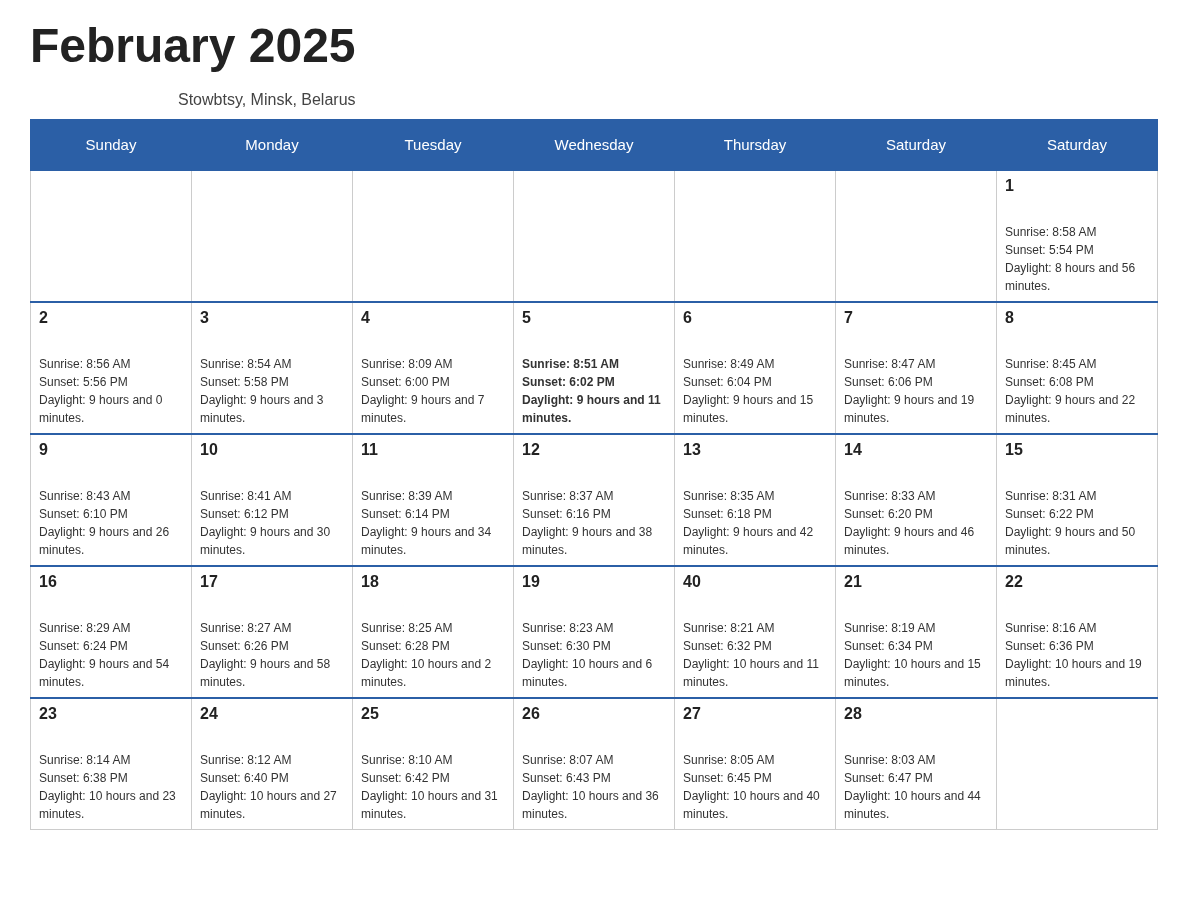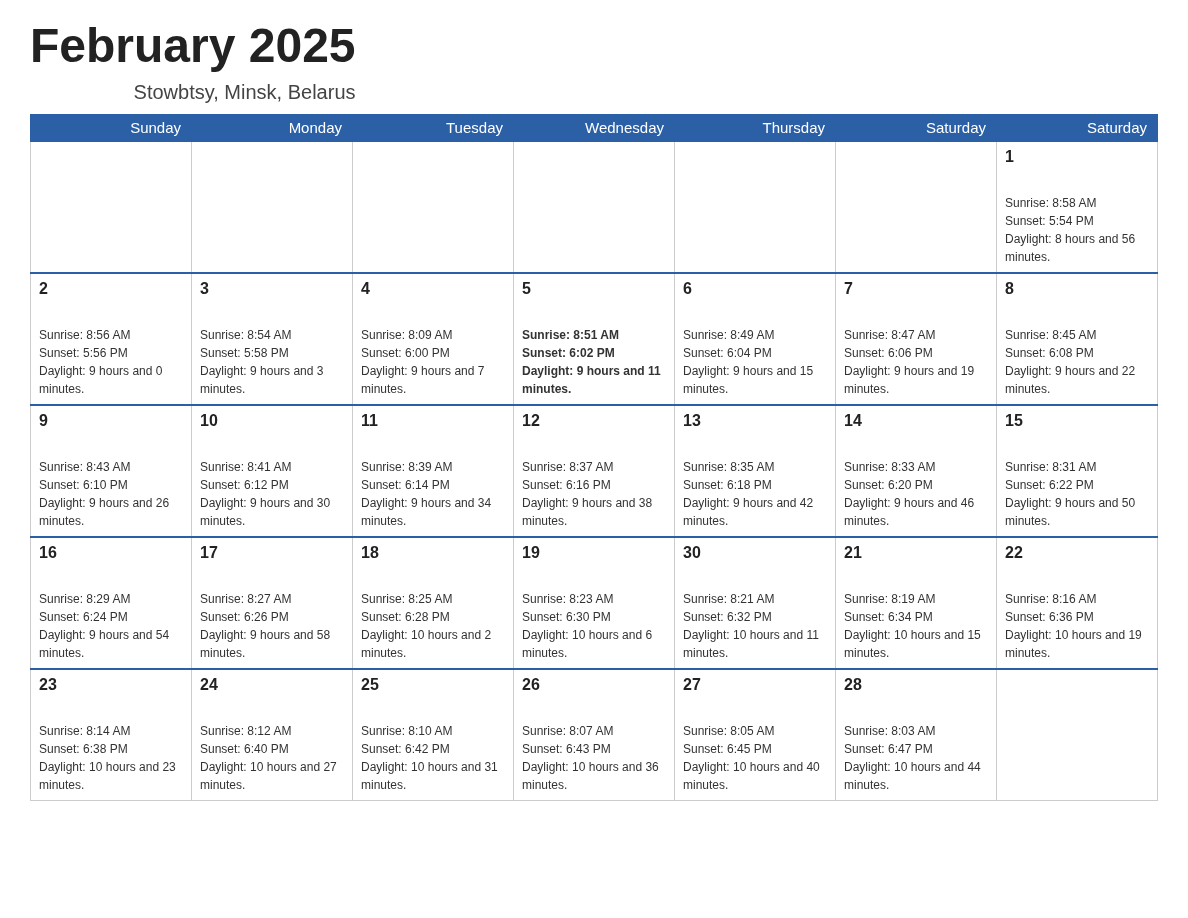--- a/index.html
+++ b/index.html
@@ -29,36 +29,36 @@
     .title-block {
       text-align: right;
     }
     .month-title {
       font-size: 48px;
       font-weight: bold;
       color: #222;
       line-height: 1.1;
     }
     .location-title {
-      font-size: 20px;
+      font-size: 16px;
       color: #444;
-      margin-top: 8px;
+      margin-top: 18px;
     }
     .calendar {
       width: 100%;
       border-collapse: collapse;
       margin-top: 10px;
     }
     .calendar th {
       background-color: #2b5fa6;
       color: #fff;
       font-size: 15px;
       font-weight: normal;
-      padding: 4px 10px;
-      text-align: right;
+      padding: 16px 10px;
+      text-align: center;
       border: 1px solid #2b5fa6;
     }
     .calendar td {
       vertical-align: top;
       border: 1px solid #ccc;
       padding: 6px 8px;
       width: 14.28%;
       min-height: 110px;
       font-size: 12px;
       color: #333;
@@ -244,21 +244,21 @@
 Sunset: 6:28 PM
 Daylight: 10 hours and 2 minutes.</div>
         </td>
         <td>
           <span class="day-number">19</span>
           <div class="day-info" style="white-space: pre-line;">Sunrise: 8:23 AM
 Sunset: 6:30 PM
 Daylight: 10 hours and 6 minutes.</div>
         </td>
         <td>
-          <span class="day-number">30</span>
+          <span class="day-number">40</span>
           <div class="day-info" style="white-space: pre-line;">Sunrise: 8:21 AM
 Sunset: 6:32 PM
 Daylight: 10 hours and 11 minutes.</div>
         </td>
         <td>
           <span class="day-number">21</span>
           <div class="day-info" style="white-space: pre-line;">Sunrise: 8:19 AM
 Sunset: 6:34 PM
 Daylight: 10 hours and 15 minutes.</div>
         </td>

